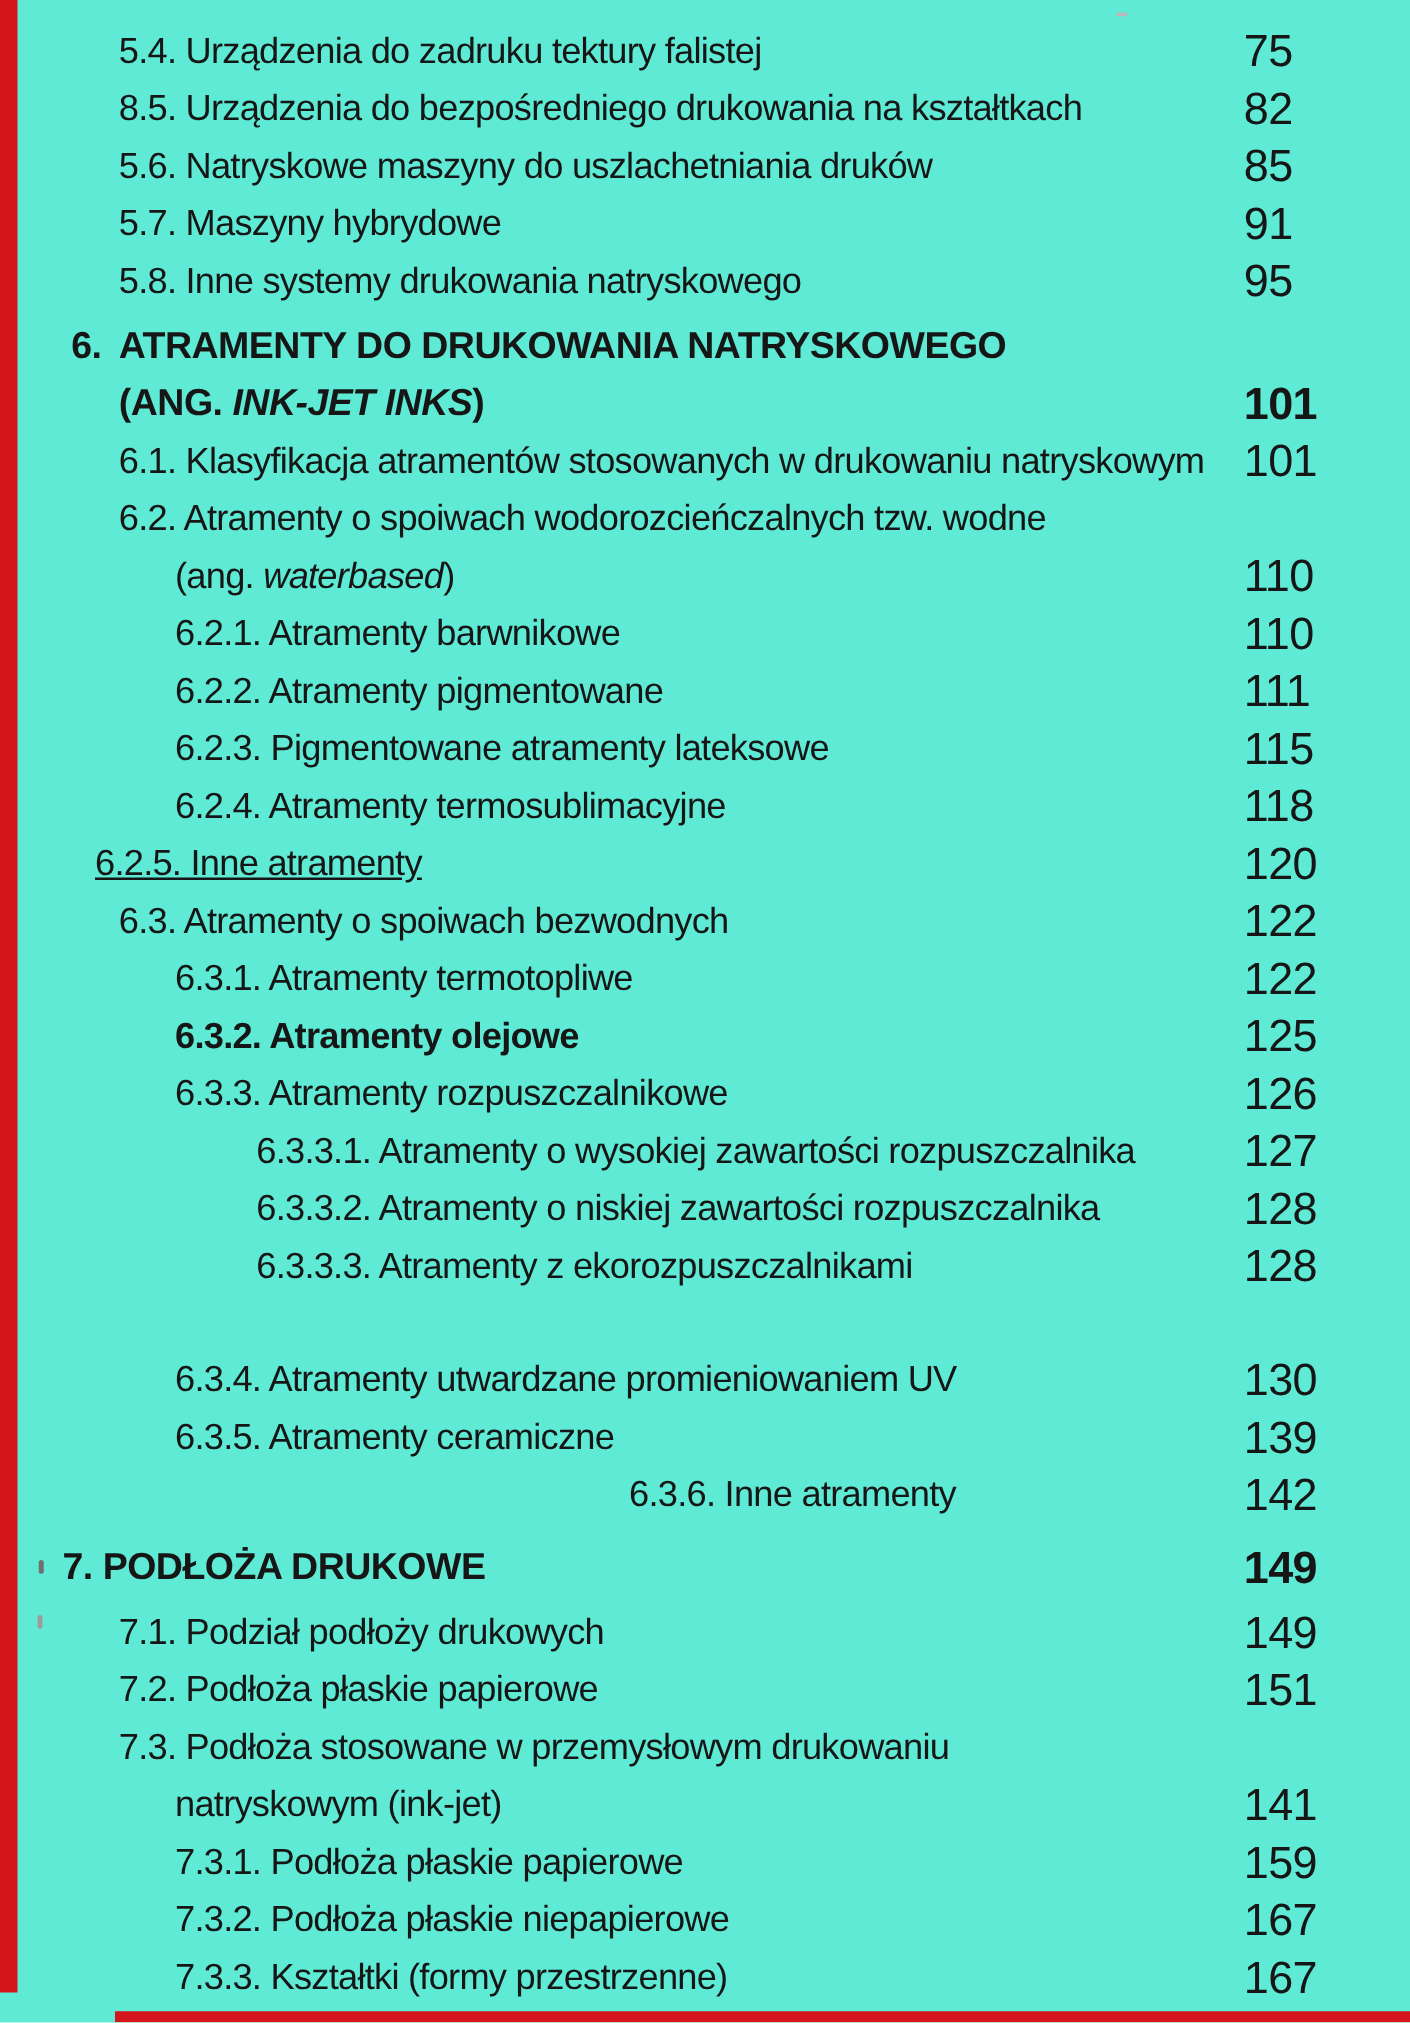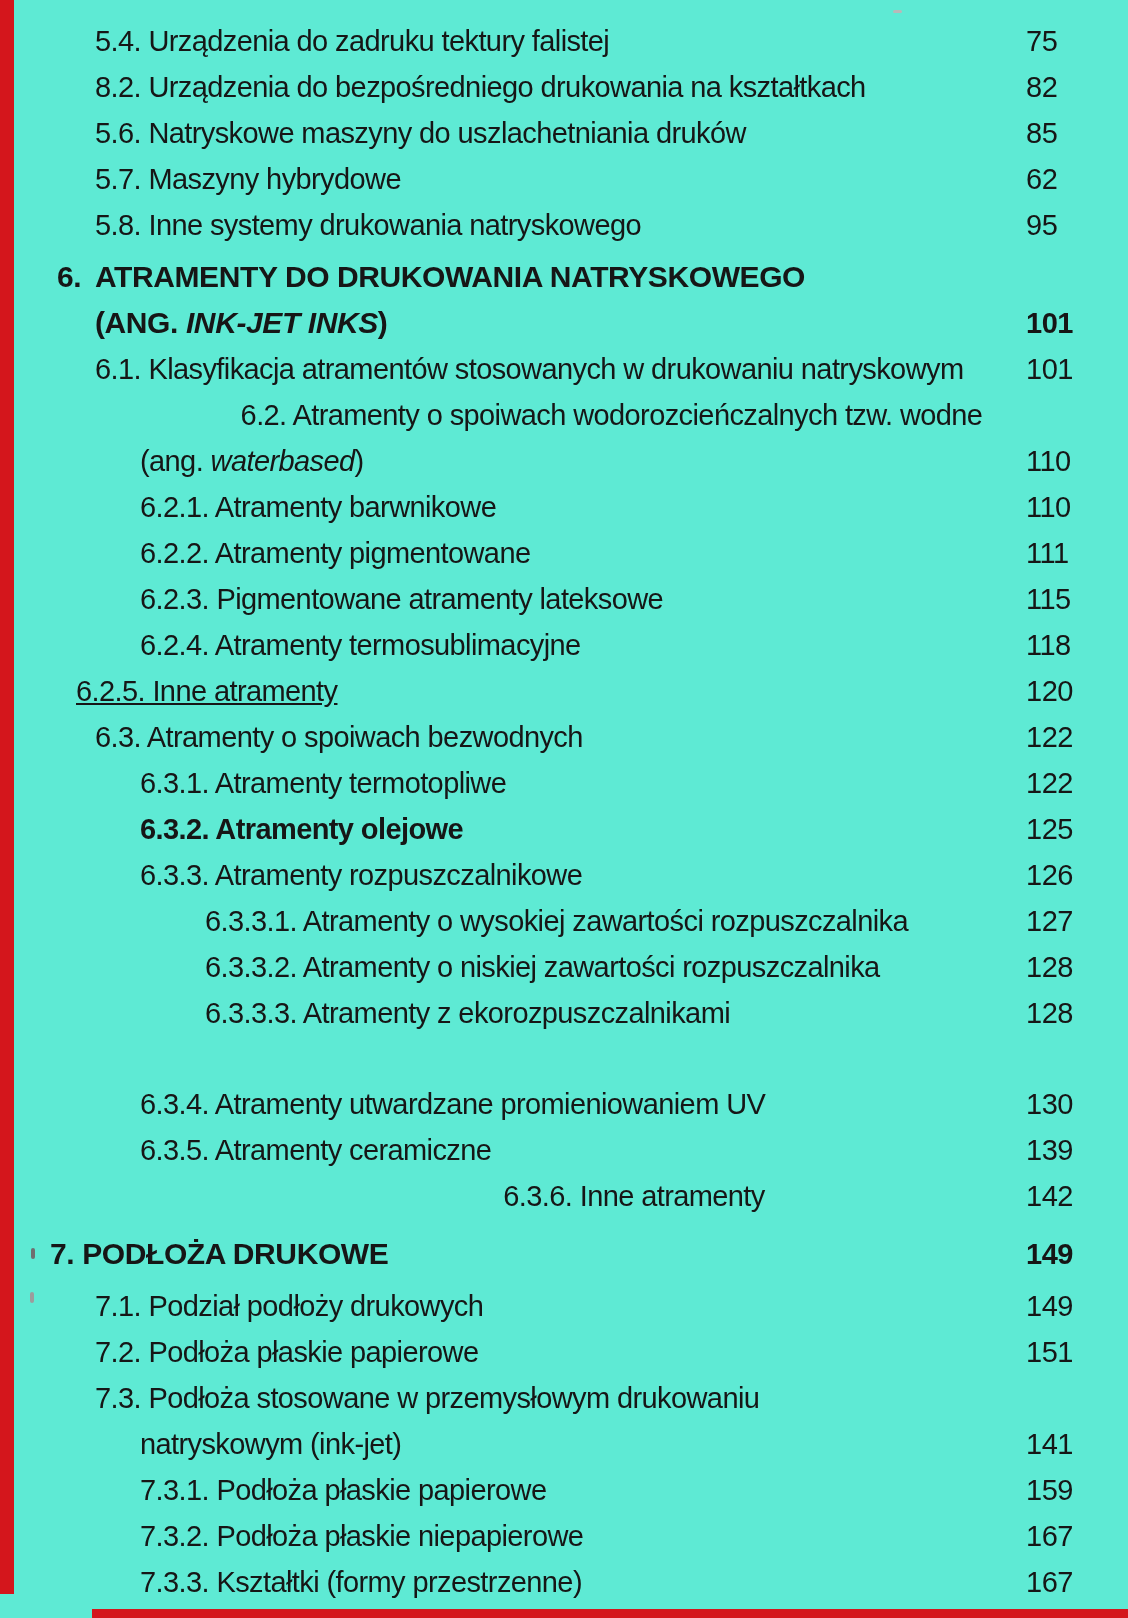--- a/index.html
+++ b/index.html
@@ -17,23 +17,23 @@
     line-height:46px;
     font-size:29px;
     letter-spacing:-0.6px;
     white-space:nowrap;
   }
   .row.bold .line{font-weight:700;font-size:30px;letter-spacing:-0.4px;}
   .seg-italic{font-style:italic;}
   .seg-num{display:inline-block;}
   .pg{
     position:absolute;
-    left:1026px;bottom:0;
+    left:995px;bottom:0;
     line-height:46px;
-    font-size:29px;
+    font-size:36px;
     letter-spacing:-0.5px;
   }
   .pg.bold{font-weight:700;}
   .scan-bar-left{
     position:absolute;left:0;top:0;width:14px;height:1594px;
   }
   .scan-bar-bottom{
     position:absolute;left:92px;top:1609px;width:1036px;height:9px;
   }
   .speck{position:absolute;border-radius:2px;}
@@ -47,35 +47,35 @@
 <div class="page" style="background: #5eead4; color: rgb(22, 22, 22);">
   <div class="toc" id="toc">
       <div class="row">
         <div class="lines">
           <div class="line" style="padding-left: 95px;"><span>5.4. Urządzenia do zadruku tektury falistej</span></div>
         </div>
         <span class="pg">75</span>
       </div>
       <div class="row">
         <div class="lines">
-          <div class="line" style="padding-left: 95px;"><span>8.2. Urządzenia do bezpośredniego drukowania na kształtkach</span></div>
+          <div class="line" style="padding-left: 95px;"><span>8.5. Urządzenia do bezpośredniego drukowania na kształtkach</span></div>
         </div>
         <span class="pg">82</span>
       </div>
       <div class="row">
         <div class="lines">
           <div class="line" style="padding-left: 95px;"><span>5.6. Natryskowe maszyny do uszlachetniania druków</span></div>
         </div>
         <span class="pg">85</span>
       </div>
       <div class="row">
         <div class="lines">
           <div class="line" style="padding-left: 95px;"><span>5.7. Maszyny hybrydowe</span></div>
         </div>
-        <span class="pg">62</span>
+        <span class="pg">91</span>
       </div>
       <div class="row">
         <div class="lines">
           <div class="line" style="padding-left: 95px;"><span>5.8. Inne systemy drukowania natryskowego</span></div>
         </div>
         <span class="pg">95</span>
       </div>
       <div class="row bold" style="margin-top: 6px;">
         <div class="lines">
           <div class="line" style="padding-left: 57px;"><span class="seg-num" style="width: 38px;">6.</span><span>ATRAMENTY DO DRUKOWANIA NATRYSKOWEGO</span></div>
@@ -84,21 +84,21 @@
         <span class="pg bold">101</span>
       </div>
       <div class="row">
         <div class="lines">
           <div class="line" style="padding-left: 95px;"><span>6.1. Klasyfikacja atramentów stosowanych w drukowaniu natryskowym</span></div>
         </div>
         <span class="pg">101</span>
       </div>
       <div class="row">
         <div class="lines">
-          <div class="line" style="padding-left: 95px; text-align: center;"><span>6.2. Atramenty o spoiwach wodorozcieńczalnych tzw. wodne</span></div>
+          <div class="line" style="padding-left: 95px;"><span>6.2. Atramenty o spoiwach wodorozcieńczalnych tzw. wodne</span></div>
           <div class="line" style="padding-left: 140px;"><span>(ang. </span><span class="seg-italic">waterbased</span><span>)</span></div>
         </div>
         <span class="pg">110</span>
       </div>
       <div class="row">
         <div class="lines">
           <div class="line" style="padding-left: 140px;"><span>6.2.1. Atramenty barwnikowe</span></div>
         </div>
         <span class="pg">110</span>
       </div>

